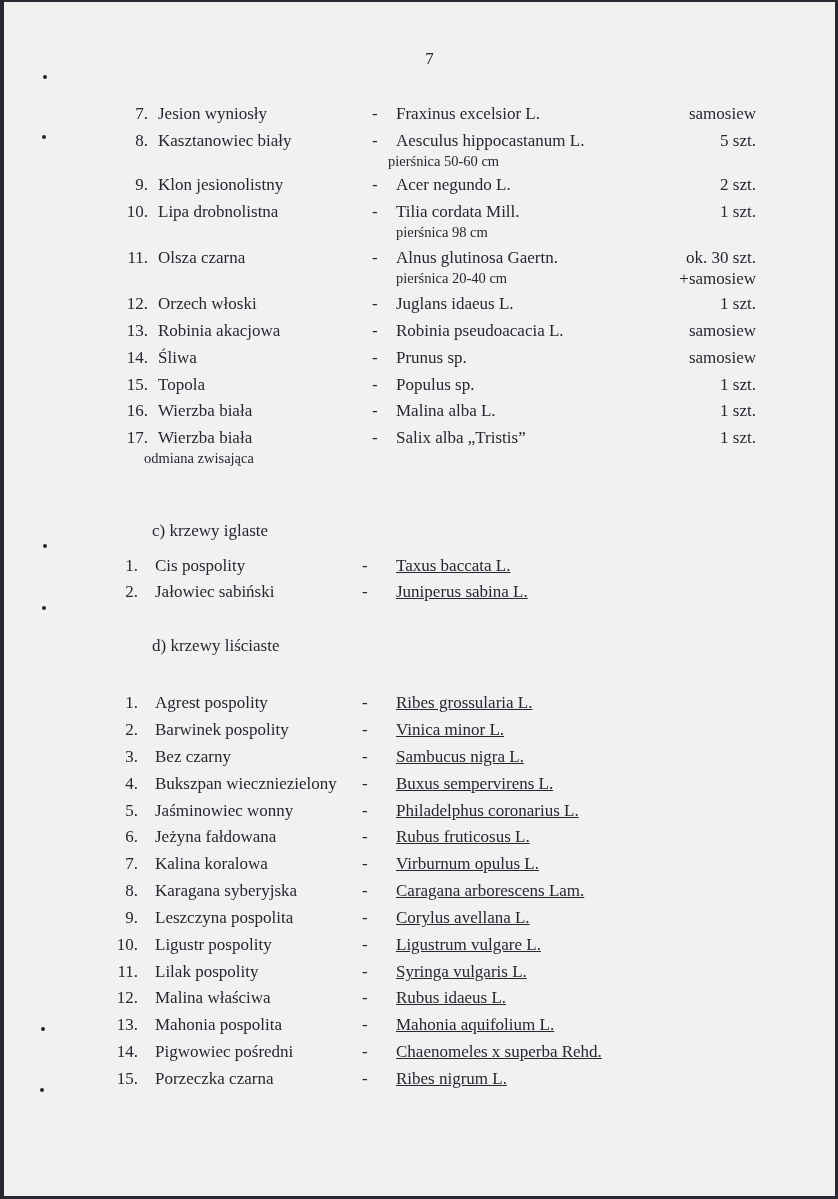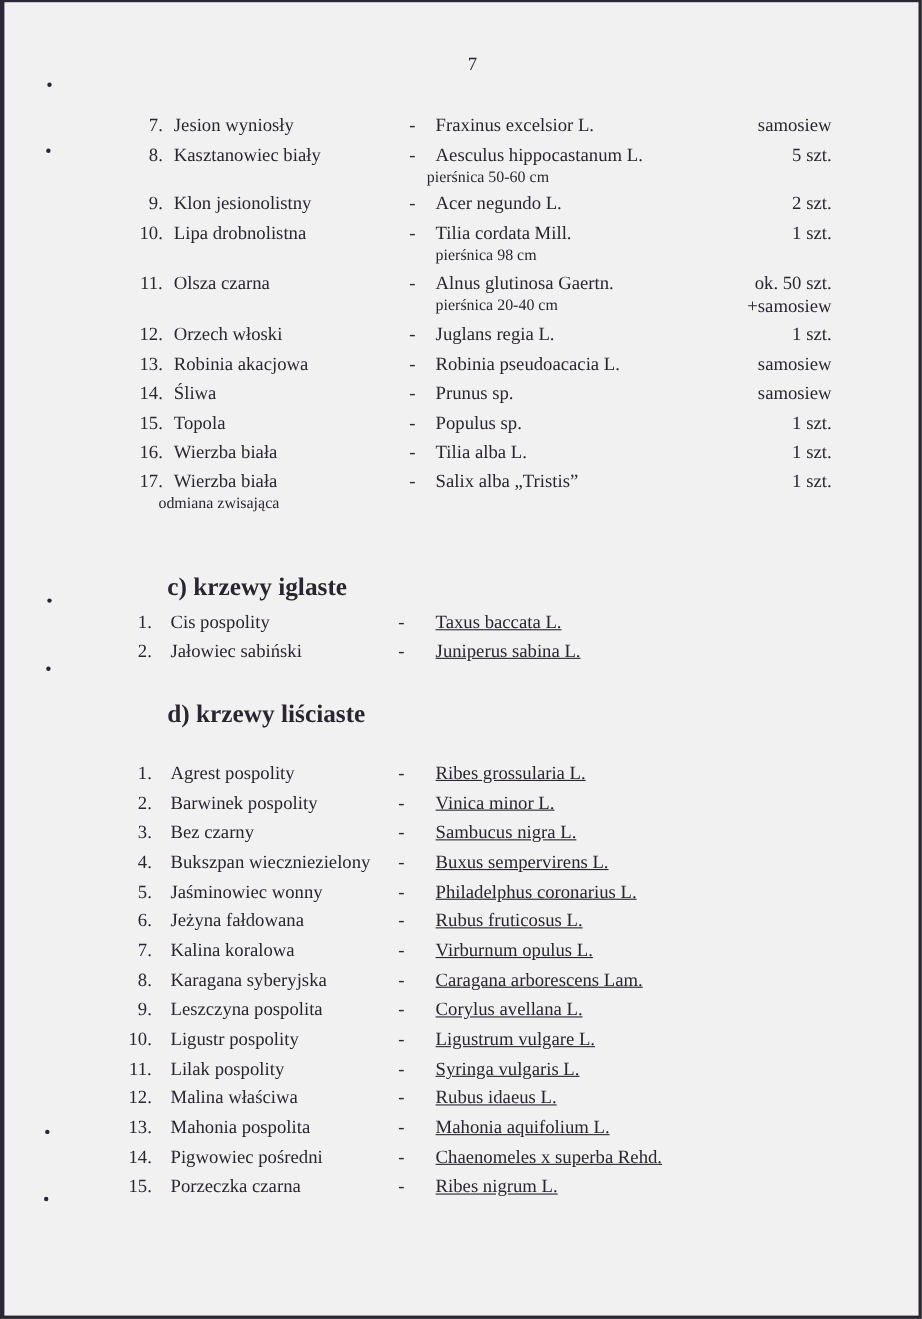--- a/index.html
+++ b/index.html
@@ -24,21 +24,21 @@
       text-align: center; font-size: 17px;
       transform: translateX(10px);
     }
     .row { position: absolute; left: 0; width: 100%; font-size: 17px; line-height: 20px; white-space: nowrap; }
     .num { position: absolute; text-align: right; }
     .name { position: absolute; }
     .sub { position: absolute; font-size: 14.5px; line-height: 18px; }
     .dash { position: absolute; }
     .latin { position: absolute; }
     .qty { position: absolute; text-align: left; right: 79px; }
-    .heading { position: absolute; font-weight: bold; font-size: 23px; }
+    .heading { position: absolute; font-weight: normal; font-size: 17px; }
 
     
     .ab .num { right: 687px; width: 40px; }
     .ab .name { left: 154px; }
     .ab .dash { left: 368px; }
     .ab .latin { left: 392px; }
     
     .cd .num { right: 697px; width: 40px; }
     .cd .name { left: 151px; }
     .cd .dash { left: 358px; }
@@ -88,29 +88,29 @@
         <span class="dash">-</span>
         <span class="latin">Tilia cordata Mill.</span>
         <span class="qty">1 szt.</span>
         <span class="sub" style="left:392px;top:21px;">pierśnica 98 cm</span>
       </div>
       <div class="row" style="top:246px;">
         <span class="num">11.</span>
         <span class="name">Olsza czarna</span>
         <span class="dash">-</span>
         <span class="latin">Alnus glutinosa Gaertn.</span>
-        <span class="qty">ok. 50 szt.</span>
+        <span class="qty">ok. 30 szt.</span>
         <span class="sub" style="left:392px;top:21px;">pierśnica 20-40 cm</span>
         <span class="qty" style="top:21px;">+samosiew</span>
       </div>
       <div class="row" style="top:292px;">
         <span class="num">12.</span>
         <span class="name">Orzech włoski</span>
         <span class="dash">-</span>
-        <span class="latin">Juglans regia L.</span>
+        <span class="latin">Juglans idaeus L.</span>
         <span class="qty">1 szt.</span>
       </div>
       <div class="row" style="top:319px;">
         <span class="num">13.</span>
         <span class="name">Robinia akacjowa</span>
         <span class="dash">-</span>
         <span class="latin">Robinia pseudoacacia L.</span>
         <span class="qty">samosiew</span>
       </div>
       <div class="row" style="top:346px;">
@@ -124,21 +124,21 @@
         <span class="num">15.</span>
         <span class="name">Topola</span>
         <span class="dash">-</span>
         <span class="latin">Populus sp.</span>
         <span class="qty">1 szt.</span>
       </div>
       <div class="row" style="top:399px;">
         <span class="num">16.</span>
         <span class="name">Wierzba biała</span>
         <span class="dash">-</span>
-        <span class="latin">Tilia alba L.</span>
+        <span class="latin">Malina alba L.</span>
         <span class="qty">1 szt.</span>
       </div>
       <div class="row" style="top:426px;">
         <span class="num">17.</span>
         <span class="name">Wierzba biała</span>
         <span class="dash">-</span>
         <span class="latin">Salix alba „Tristis”</span>
         <span class="qty">1 szt.</span>
         <span class="sub" style="left:140px;top:21px;">odmiana zwisająca</span>
       </div>

